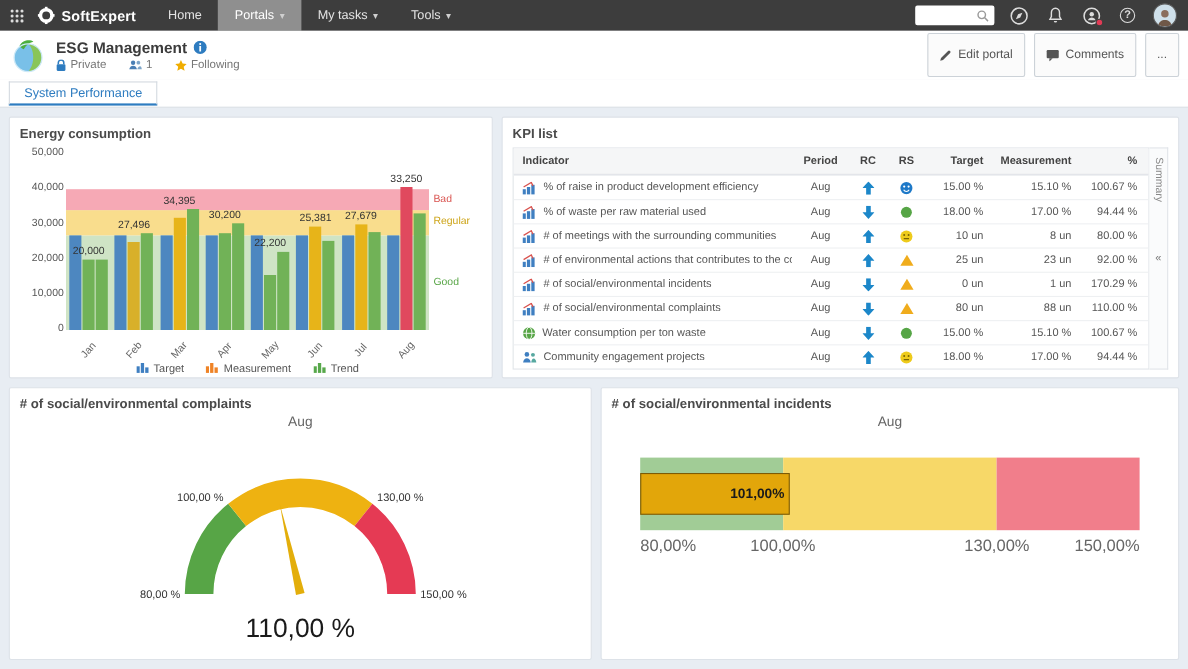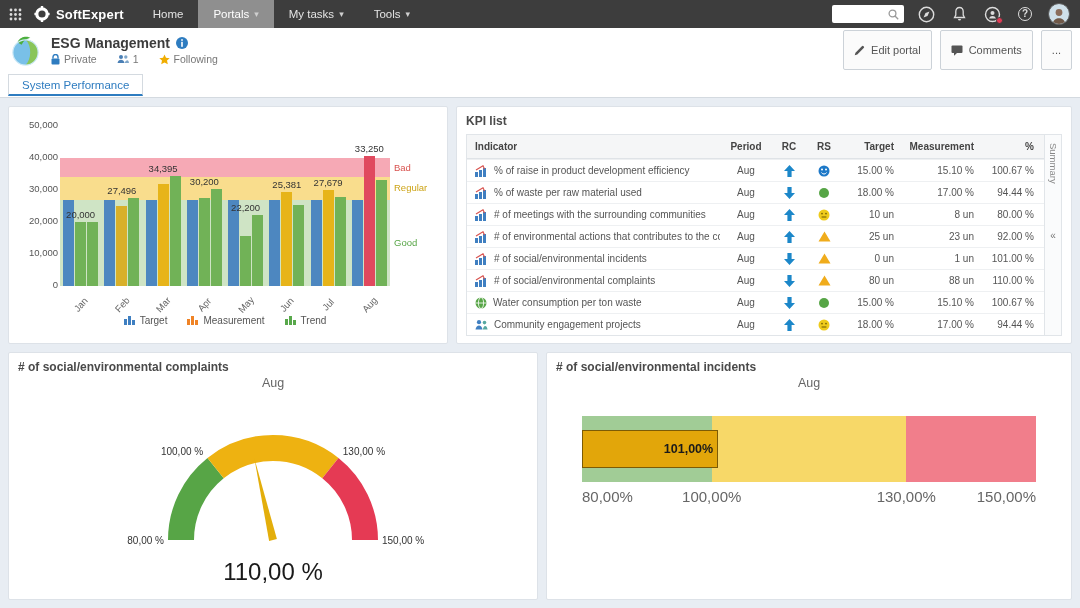--- a/index.html
+++ b/index.html
@@ -250,20 +250,21 @@
     </div>
   </header>
 
   <div class="tabrow">
     <span class="tab">System Performance</span>
   </div>
 
   <main class="content">
     <div class="crow crow1">
       <section class="panel panel-energy">
+        <h2>Energy consumption</h2>
         <div class="echart" id="energy-chart">
             <div class="yaxis">
               <span class="ytick" style="bottom: -4px;">0</span>
               <span class="ytick" style="bottom: 28px;">10,000</span>
               <span class="ytick" style="bottom: 60px;">20,000</span>
               <span class="ytick" style="bottom: 92px;">30,000</span>
               <span class="ytick" style="bottom: 124px;">40,000</span>
               <span class="ytick" style="bottom: 156px;">50,000</span>
             </div>
             <div class="plotcol">
@@ -537,21 +538,21 @@
                 </div>
                 <div class="kcell c-center">
                   <span style="display: inline-flex; align-items: center;">
                     <svg width="13" height="11" viewBox="0 0 13 11">
                       <path d="M6.5 0.5 L12.5 10.5 H0.5 Z" fill="#f0ac1c"></path>
                     </svg>
                   </span>
                 </div>
                 <div class="kcell c-right">0 un</div>
                 <div class="kcell c-right">1 un</div>
-                <div class="kcell c-right">101.00 %</div>
+                <div class="kcell c-right">170.29 %</div>
               </div>
               <div class="krow">
                 <div class="kcell c-ind">
                   <span style="display: inline-flex; align-items: center;">
                     <svg width="13" height="12" viewBox="0 0 13 12">
                       <rect x="0" y="7" width="3" height="5" fill="#3f7fc1"></rect>
                       <rect x="4" y="5" width="3" height="7" fill="#3f7fc1"></rect>
                       <rect x="8" y="3" width="3" height="9" fill="#3f7fc1"></rect>
                       <path d="M1 5 L8 0.8 L9.5 4" stroke="#d9534f" stroke-width="1.2" fill="none"></path>
                     </svg>

